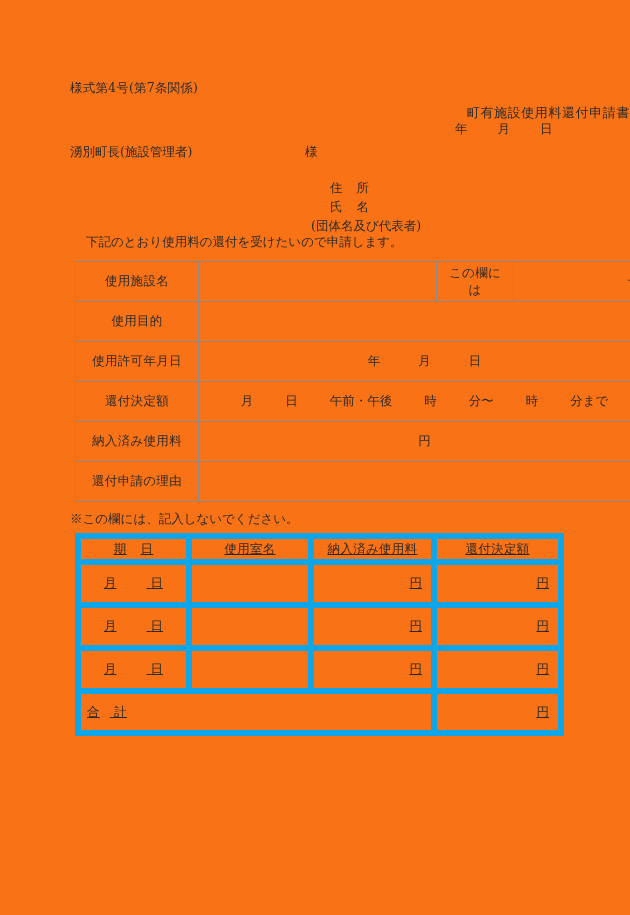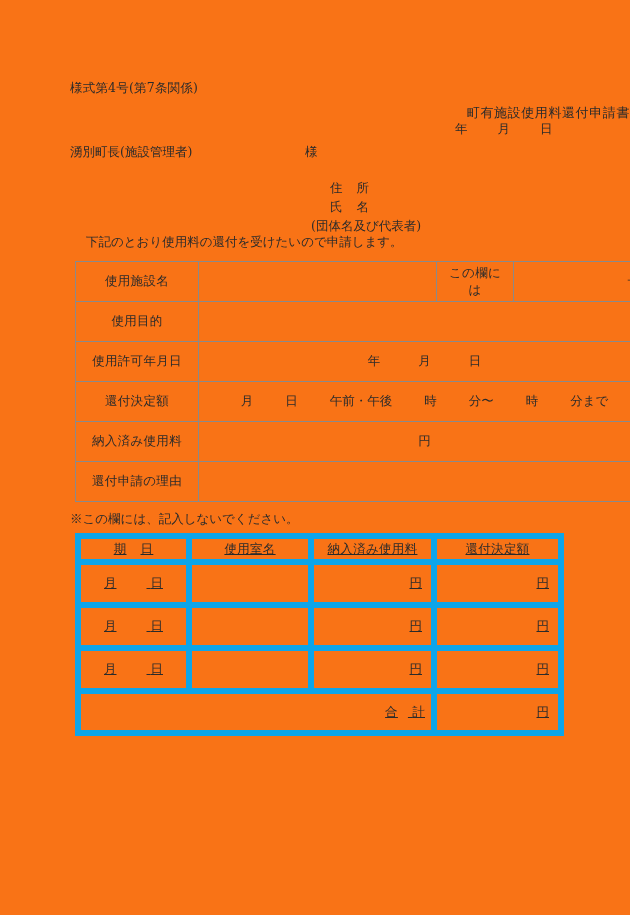--- a/index.html
+++ b/index.html
@@ -150,21 +150,21 @@
     height: 37px;
   }
   .sub-table td.c-date { text-align: center; }
   .sub-table td.c-date span { margin-right: 30px; }
   .sub-table td.c-date span:last-child { margin-right: 0; }
   .sub-table td.c-yen {
     text-align: right;
     padding-right: 9px;
   }
   .sub-table td.total-lbl {
-    text-align: right;
+    text-align: left;
     height: 36px;
     letter-spacing: 0.3px;
   }
   .sub-table td.total-lbl span { margin-right: 10px; }
   .sub-table td.total-lbl span:last-child { margin-right: 0; }
   .sub-table td.remarks {
     height: 54px;
     text-align: left;
     vertical-align: top;
     padding-top: 6px;

